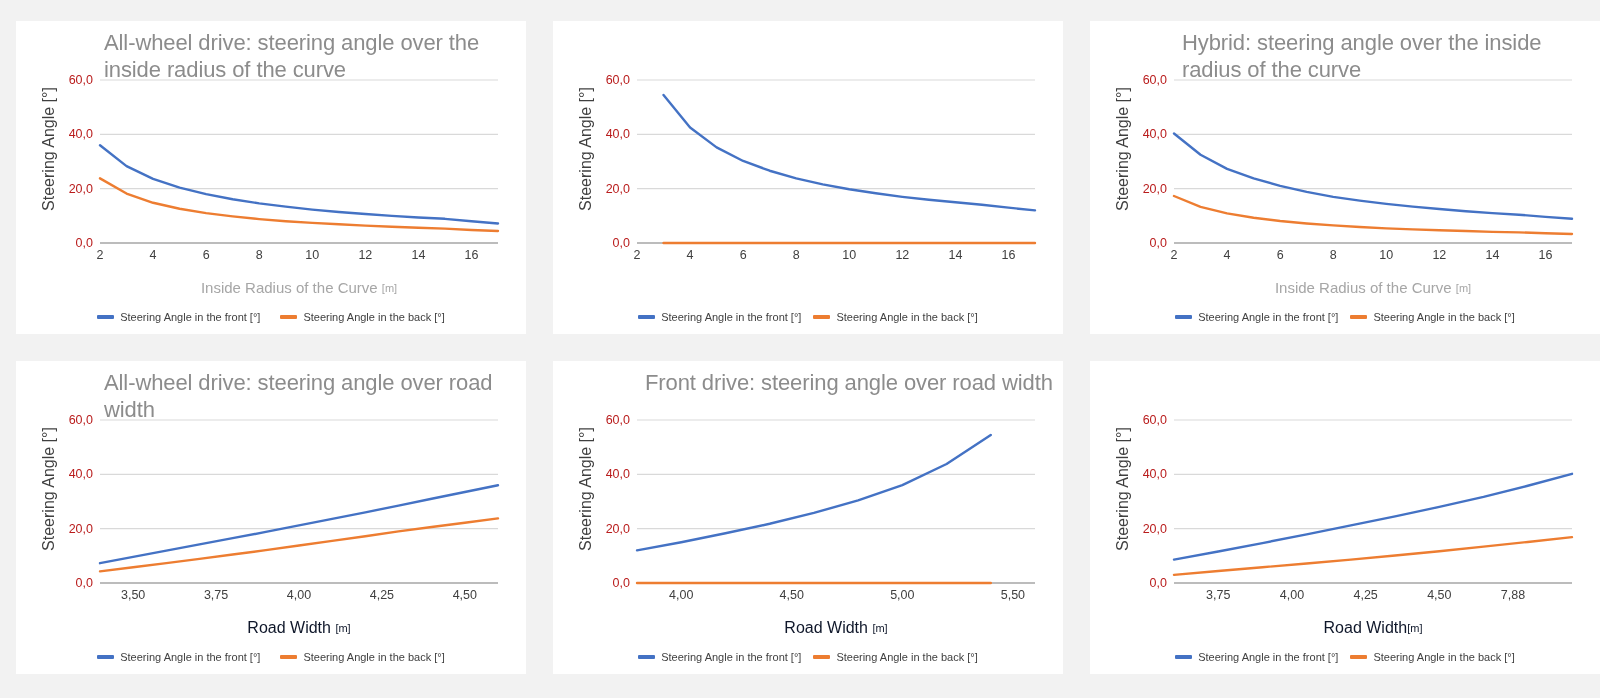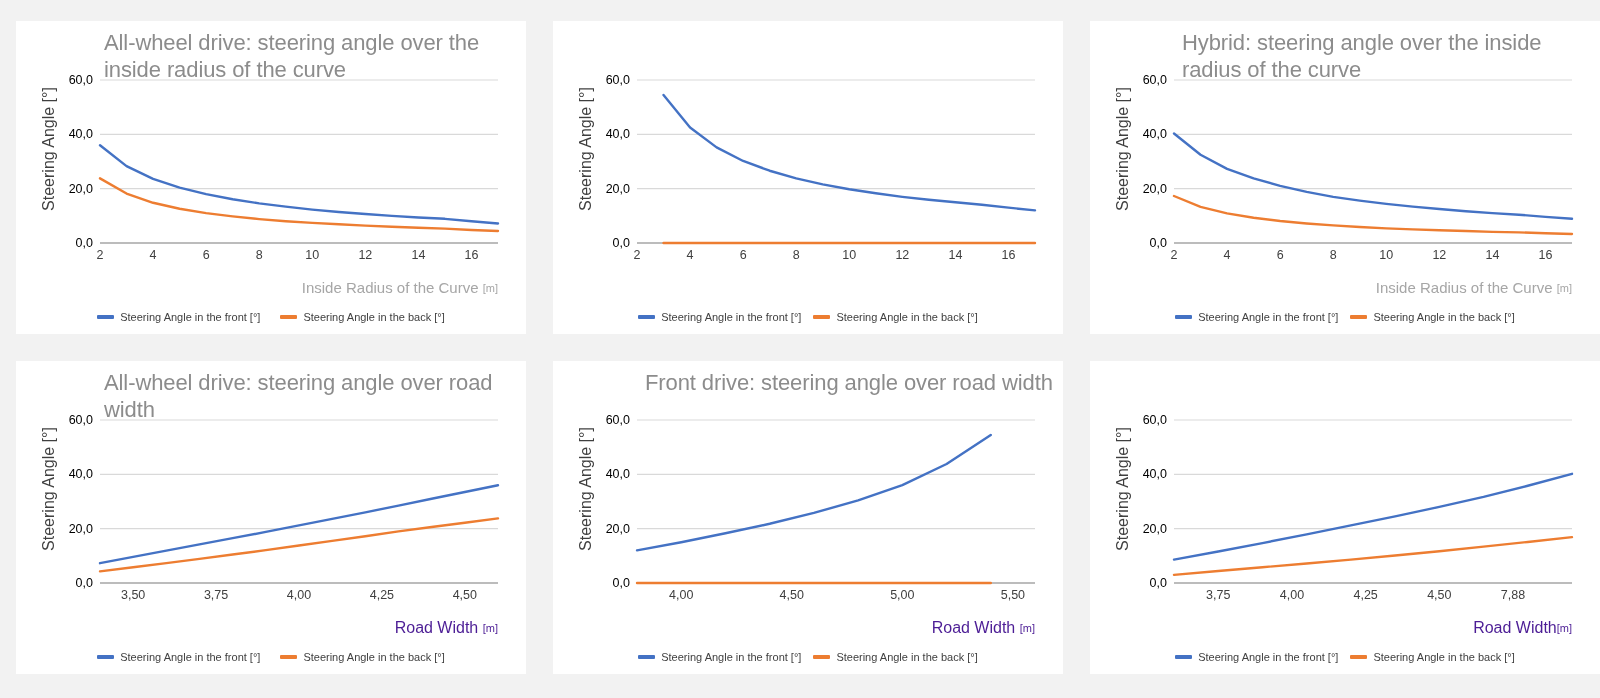--- a/index.html
+++ b/index.html
@@ -53,42 +53,42 @@
     height:163px;
     z-index:1;
   }
   .plot svg{display:block;width:100%;height:100%;overflow:visible;}
   .ytick{
     position:absolute;
     right:100%;
     margin-right:7px;
     transform:translateY(-50%);
     font-size:12.5px;
-    color:#000000;
+    color:#b91c1c;
     white-space:nowrap;
   }
   .xtick{
     position:absolute;
     top:100%;
     margin-top:5px;
     transform:translateX(-50%);
     font-size:12.5px;
     color:#404040;
     white-space:nowrap;
   }
   .xlabel{
     position:absolute;
     left:84px;width:398px;
     top:258px;
-    text-align:right;
+    text-align:center;
     font-size:15px;
     z-index:3;
   }
   .xlabel.light{color:#a6a6a6;}
-  .xlabel.dark{color:#4c1d95;font-size:16px;}
+  .xlabel.dark{color:#0f172a;font-size:16px;}
   .xlabel .unit{font-size:11px;vertical-align:1px;}
   .legend{
     position:absolute;
     left:0;right:0;
     bottom:11px;
     display:flex;
     justify-content:center;
     align-items:center;
     gap:20px;
     z-index:3;

